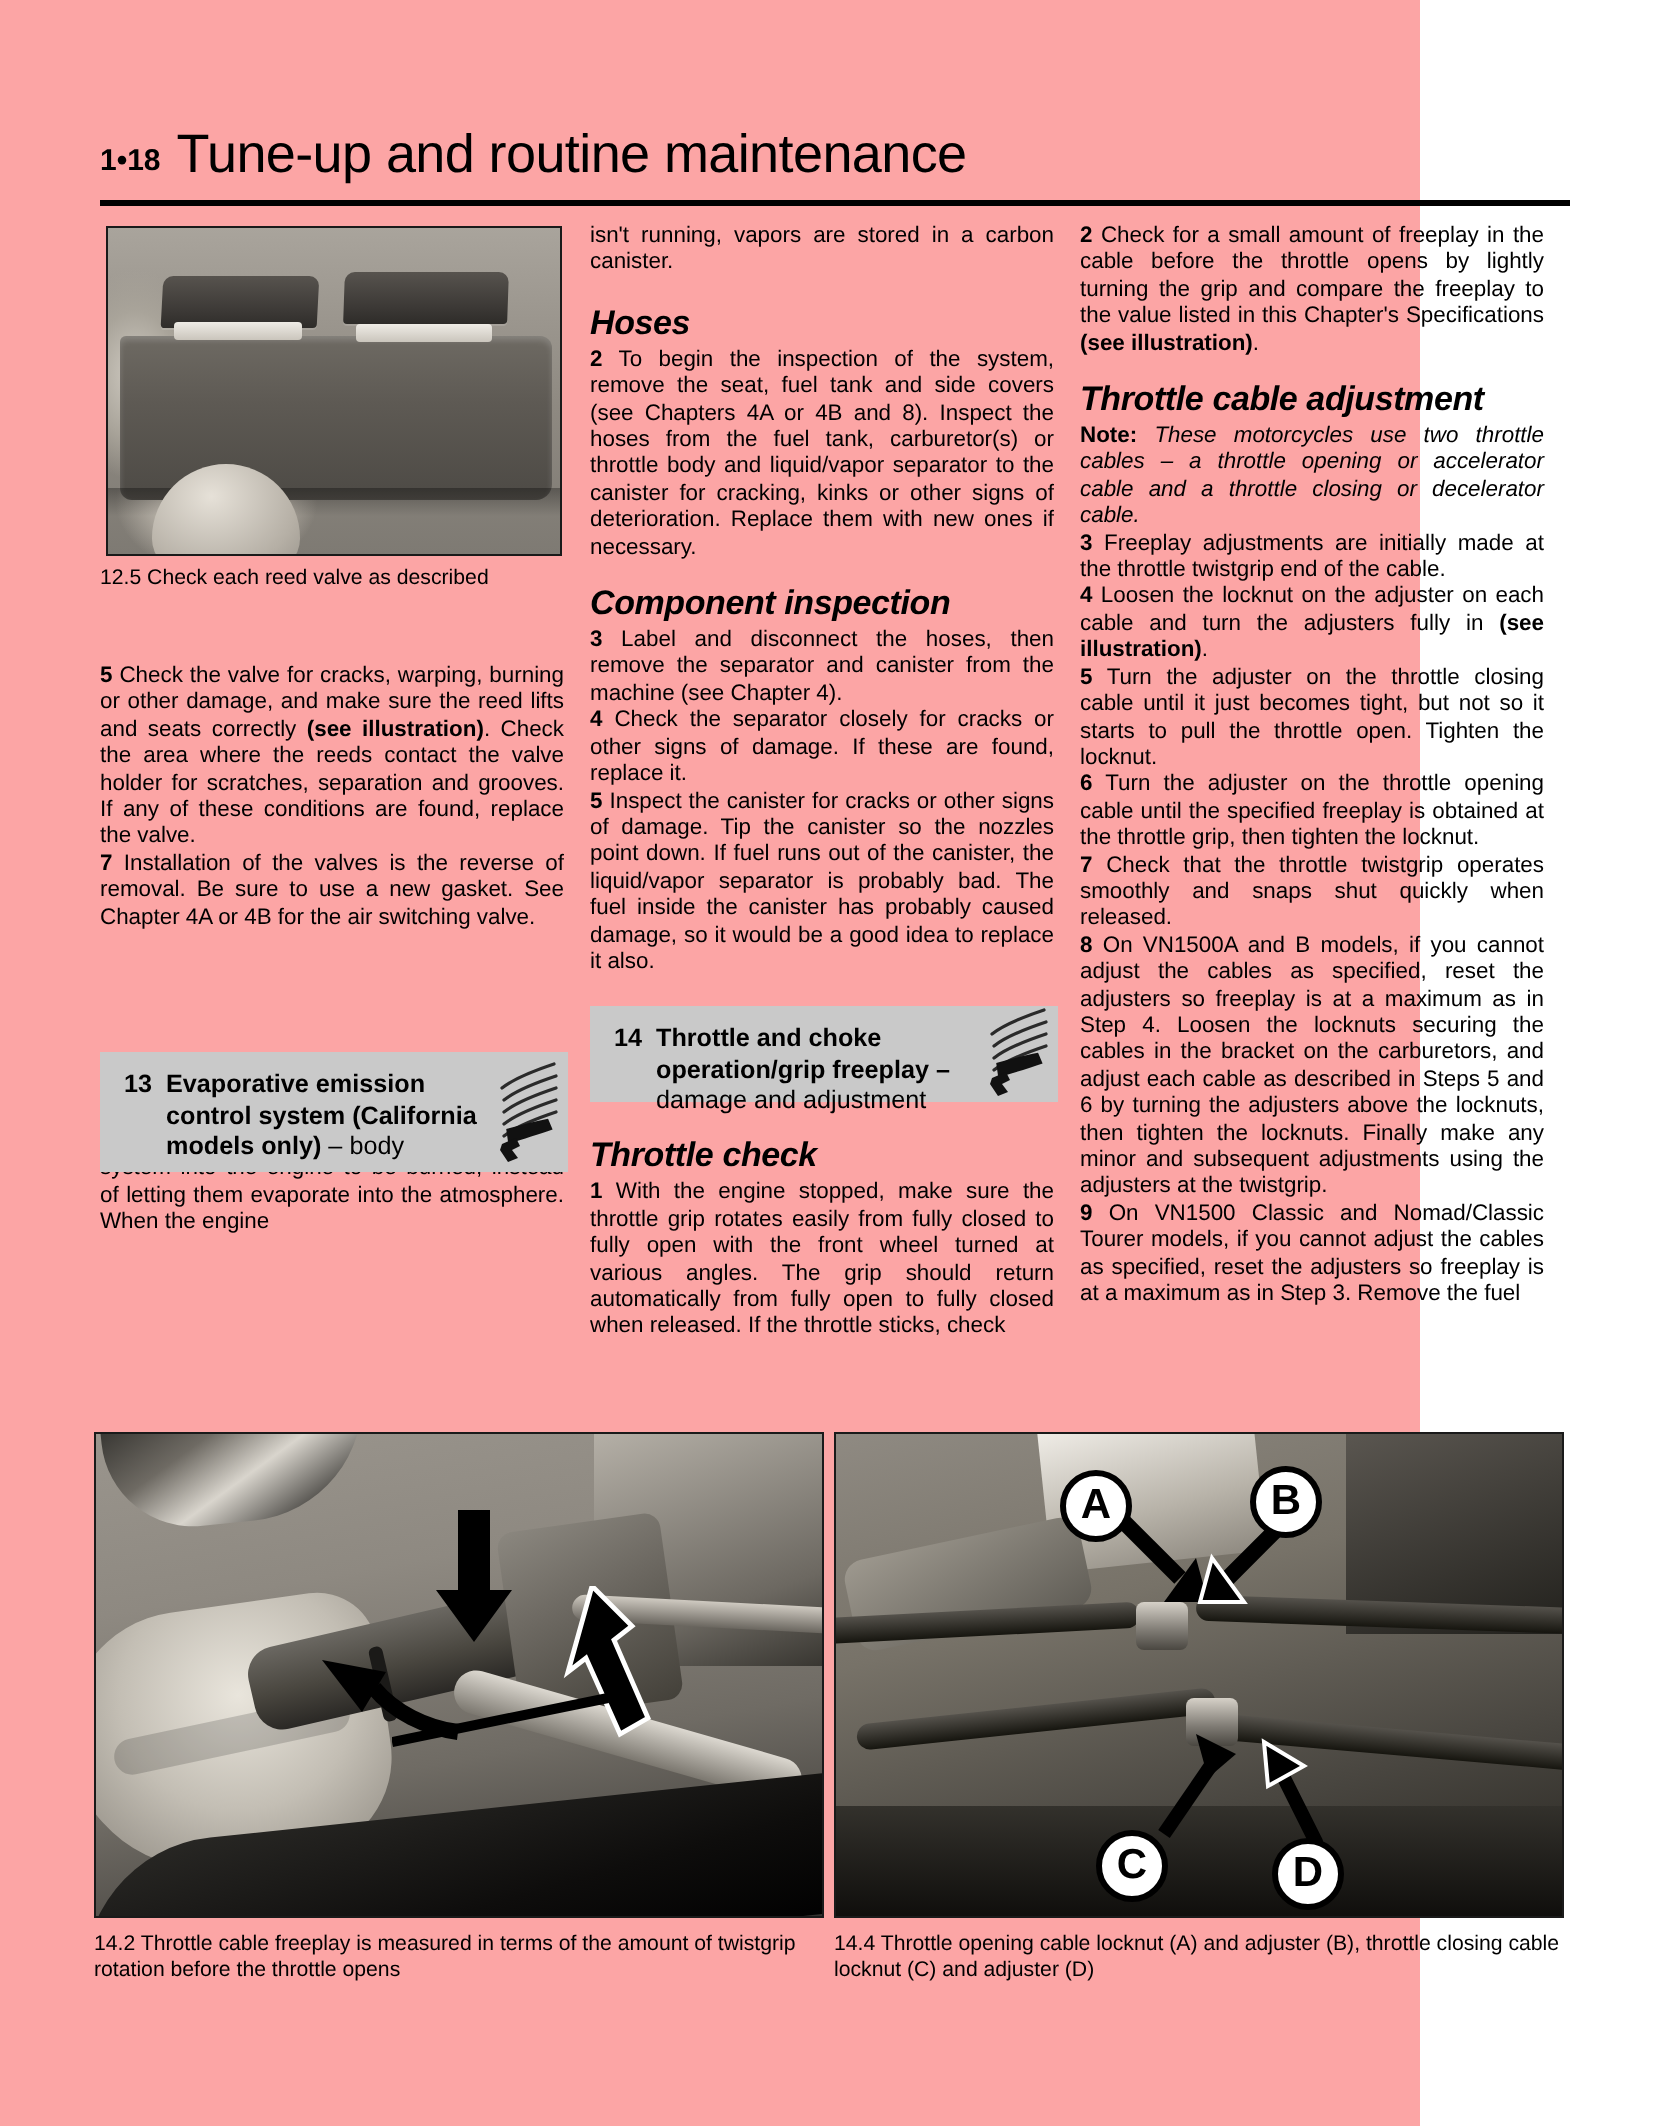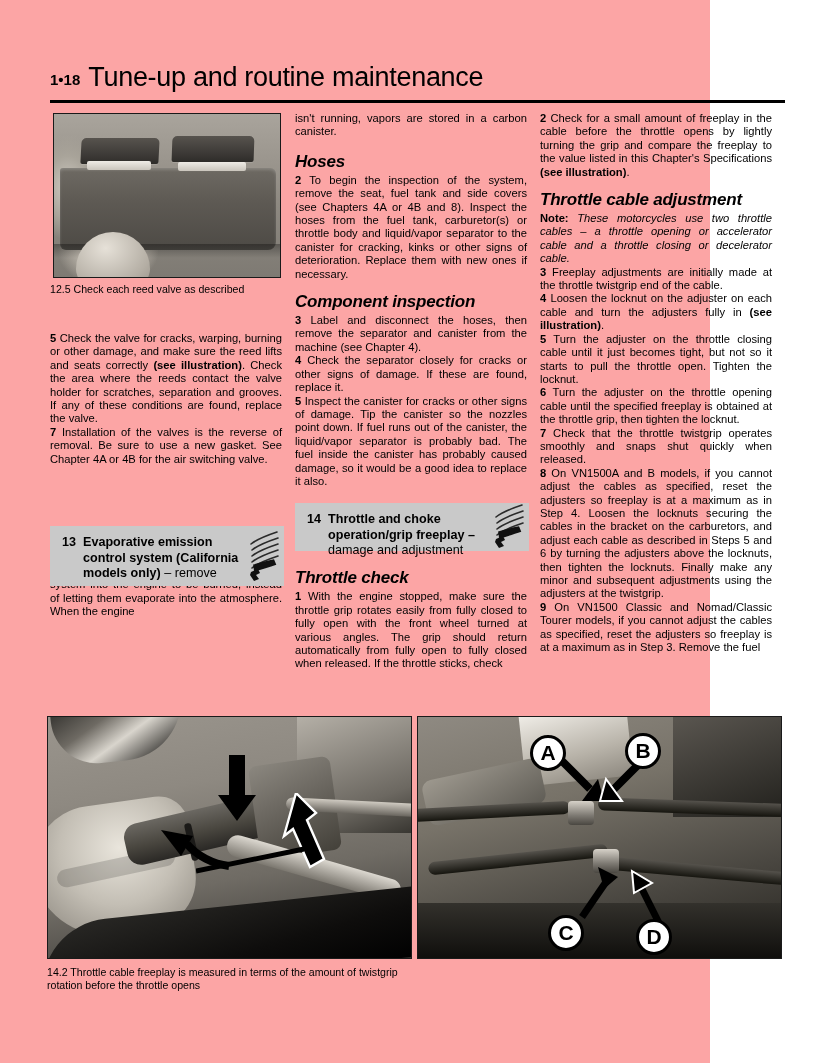--- a/index.html
+++ b/index.html
@@ -367,21 +367,21 @@
       <p class="body"><span class="num">5</span><span>  Turn the adjuster on the throttle closing cable until it just becomes tight, but not so it starts to pull the throttle open. Tighten the locknut.</span></p>
       <p class="body"><span class="num">6</span><span> Turn the adjuster on the throttle opening cable until the specified freeplay is obtained at the throttle grip, then tighten the locknut.</span></p>
       <p class="body"><span class="num">7</span><span> Check that the throttle twistgrip operates smoothly and snaps shut quickly when released.</span></p>
       <p class="body"><span class="num">8</span><span> On VN1500A and B models, if you cannot adjust the cables as specified, reset the adjusters so freeplay is at a maximum as in Step 4. Loosen the locknuts securing the cables in the bracket on the carburetors, and adjust each cable as described in Steps 5 and 6 by turning the adjusters above the locknuts, then tighten the locknuts. Finally make any minor and subsequent adjustments using the adjusters at the twistgrip.</span></p>
       <p class="body"><span class="num">9</span><span> On VN1500 Classic and Nomad/Classic Tourer models, if you cannot adjust the cables as specified, reset the adjusters so freeplay is at a maximum as in Step 3. Remove the fuel</span></p>
     </div>
   </div>
 
   <div class="sec-box sec-box-13">
     <div class="sec-num">13</div>
-    <div class="sec-text"><span>Evaporative emission control system (California models only)</span><span class="light"> – remove</span></div>
+    <div class="sec-text"><span>Evaporative emission control system (California models only)</span><span class="light"> – body</span></div>
     <div class="sec-icon">
       <svg class="wrench-svg" width="34" height="56" viewBox="0 0 34 56" aria-hidden="true">
         <g fill="none" stroke="#2a2a2a" stroke-width="1.6" stroke-linecap="round">
           <path d="M30 4 C18 8, 9 12, 4 16"></path>
           <path d="M31 10 C19 14, 10 18, 5 22"></path>
           <path d="M31 16 C19 20, 10 24, 5 28"></path>
           <path d="M31 22 C19 26, 10 30, 5 34"></path>
           <path d="M31 28 C19 32, 10 36, 5 40"></path>
         </g>
         <g fill="#111">
@@ -483,14 +483,15 @@
           <path d="M30 52 L12 16" stroke="#000" stroke-width="7" stroke-linecap="round"></path>
           <polygon points="4,2 24,14 6,24" fill="#000" stroke="#fff" stroke-width="2"></polygon>
         </svg>
     </div>
 
     <div class="callout" style="left:112px; top:18px;">A</div>
     <div class="callout" style="left:207px; top:16px;">B</div>
     <div class="callout" style="left:130px; top:198px;">C</div>
     <div class="callout" style="left:218px; top:202px;">D</div>
   </div>
+  <div class="cap cap-br">14.4  Throttle opening cable locknut (A) and adjuster (B), throttle closing cable locknut (C) and adjuster (D)</div>
 
 </div>
 
 </body></html>

